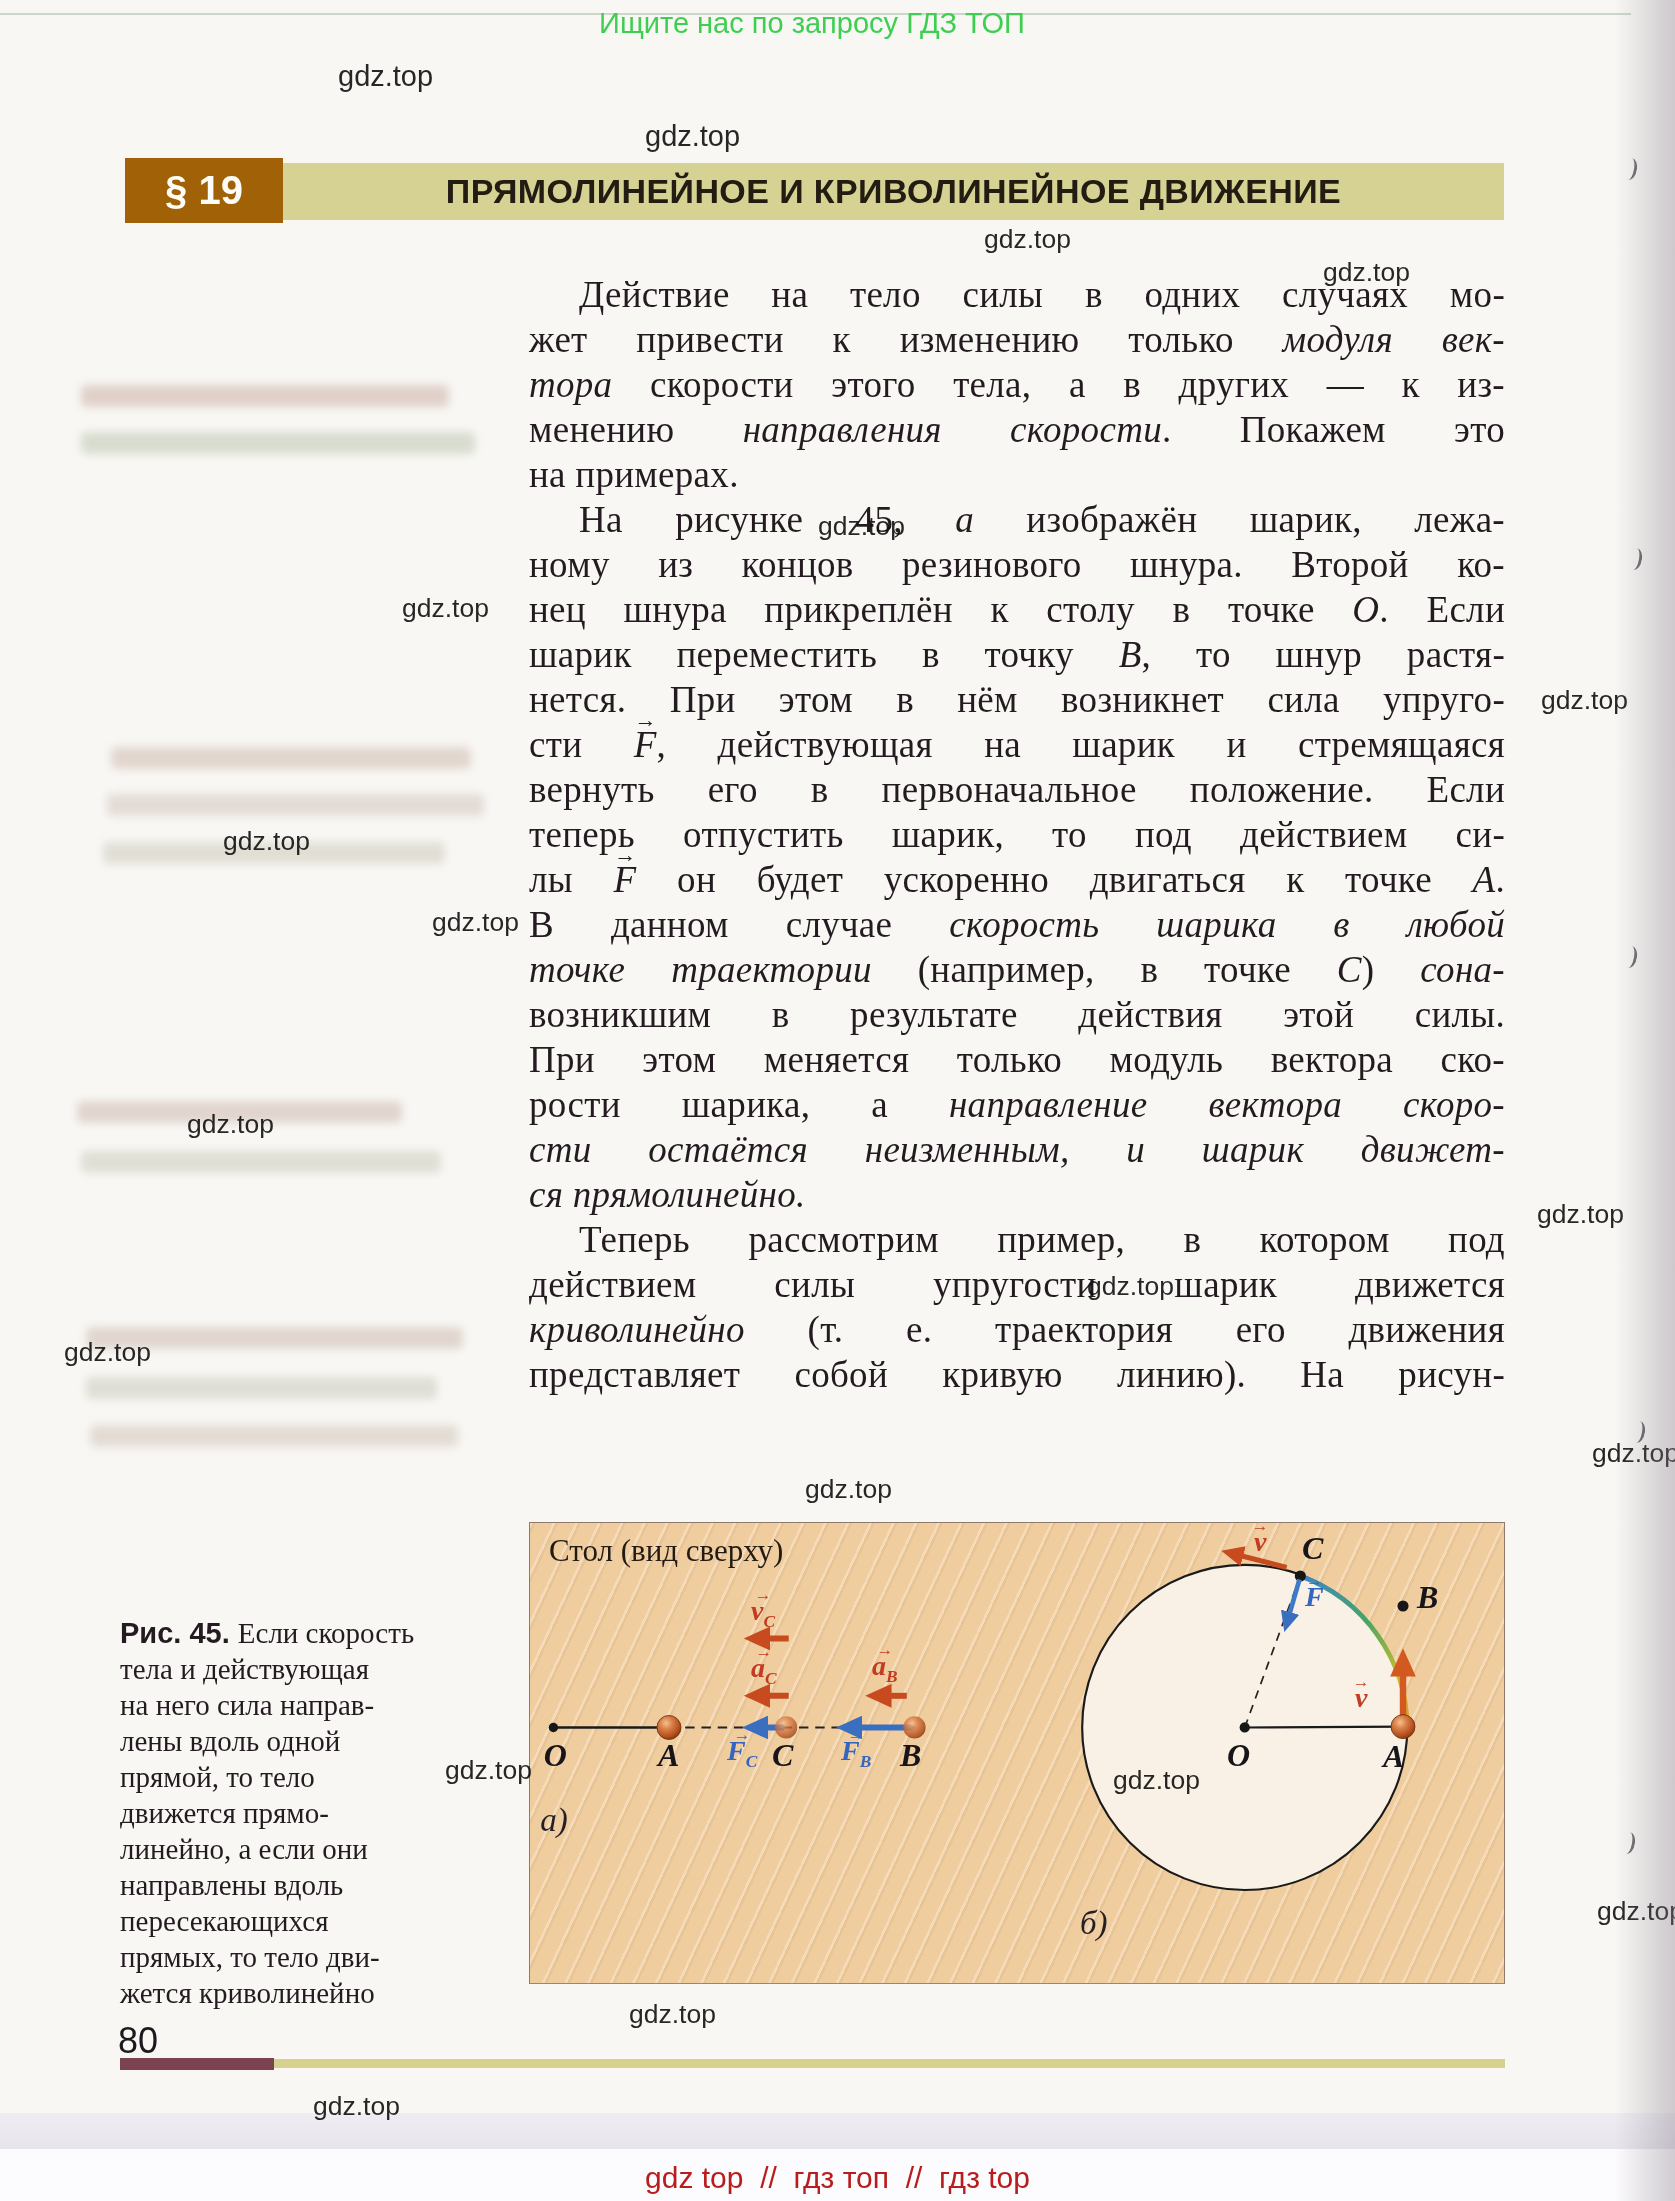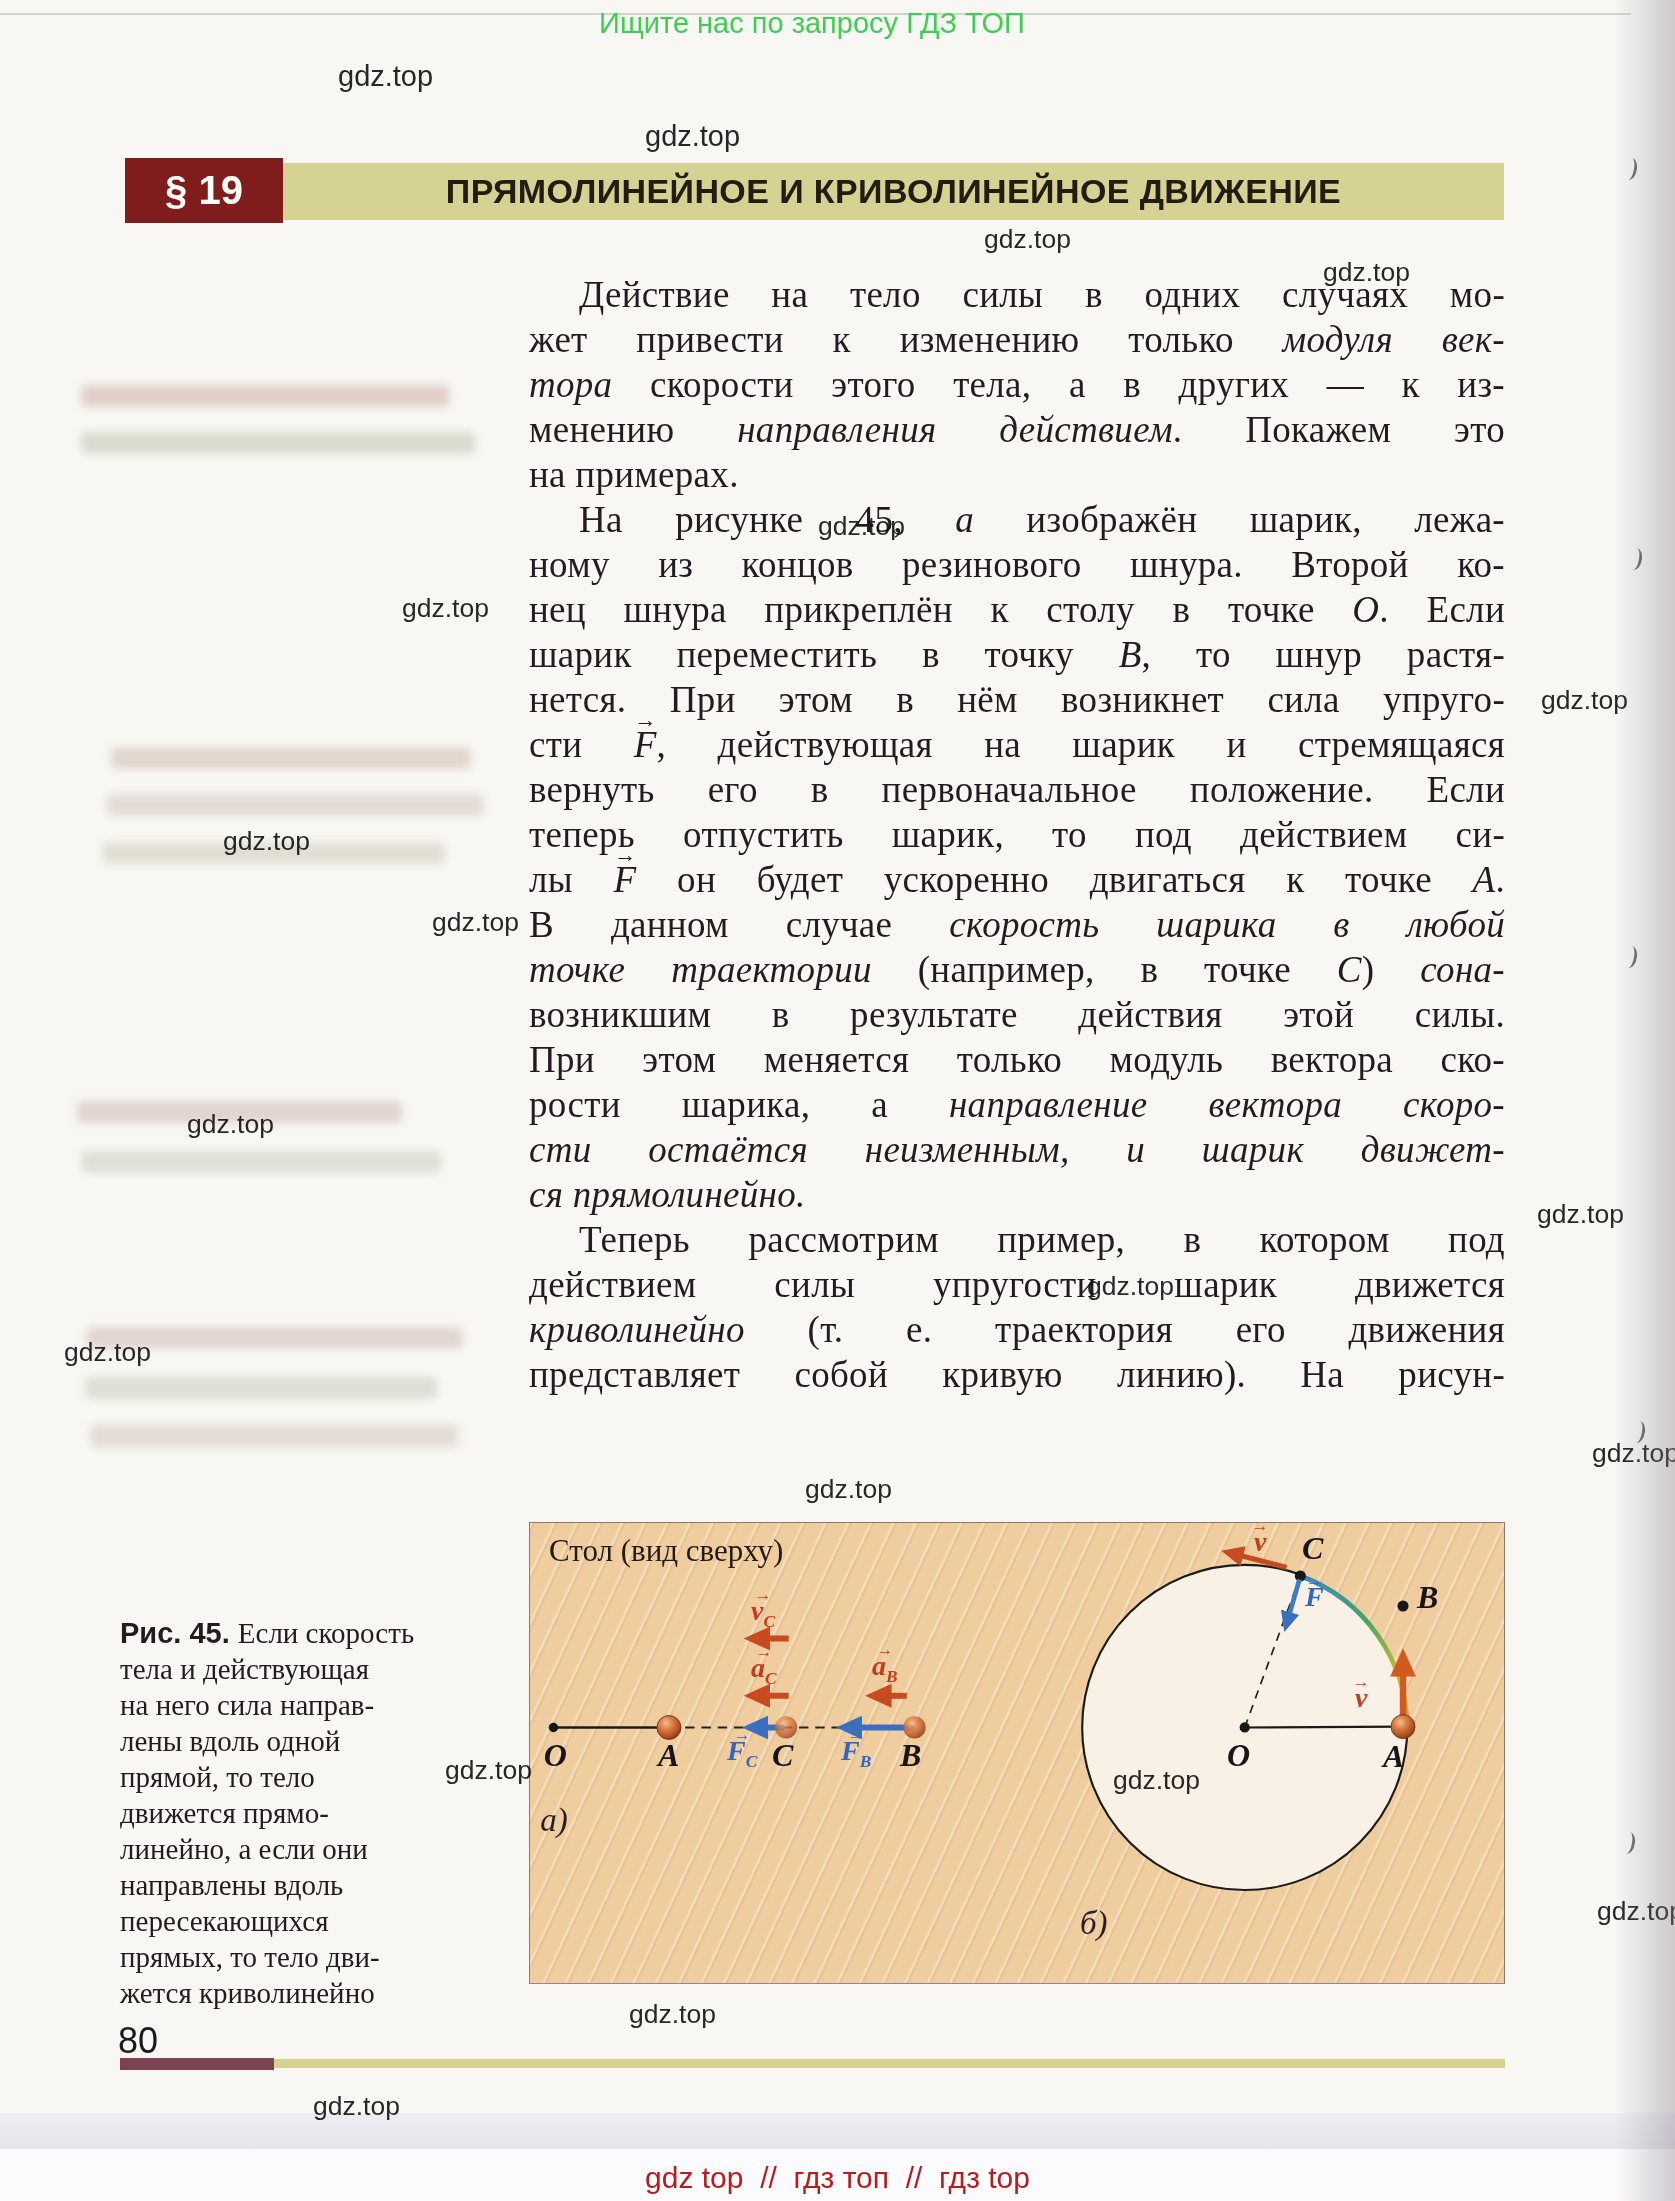--- a/index.html
+++ b/index.html
@@ -8,21 +8,21 @@
   
   .promo-top{position:absolute;left:0;right:51px;top:6.8px;text-align:center;
     font-family:"Liberation Sans",sans-serif;font-size:29px;color:#3ecf52;}
   .topline{position:absolute;left:0;top:13px;width:1631px;height:1.7px;background:rgba(150,175,150,.45);}
   .bottom-strip{position:absolute;left:0;top:2113px;width:100%;height:36px;
     background:linear-gradient(#efedf3,#e7e5eb);}
   .bottom-white{position:absolute;left:0;top:2149px;width:100%;height:53px;background:#fcfbfd;}
   .promo-bottom{position:absolute;left:0;right:0;top:2161px;text-align:center;white-space:pre;
     font-family:"Liberation Sans",sans-serif;font-size:30px;color:#b91c1c;}
   
-  .sec-box{position:absolute;left:125px;top:158px;width:158px;height:65px;background:#7f1d1d;
+  .sec-box{position:absolute;left:125px;top:158px;width:158px;height:65px;background:#a16207;
     color:#fdfdf8;display:flex;align-items:center;justify-content:center;
     font-family:"Liberation Sans",sans-serif;font-weight:bold;font-size:40px;}
   .title-band{position:absolute;left:283px;top:163px;width:1221px;height:57px;background:#d6d293;
     display:flex;align-items:center;justify-content:center;font-family:"Liberation Sans",sans-serif;
     font-weight:bold;font-size:34px;color:#221c12;letter-spacing:0.4px;}
   
   #article{position:absolute;left:529px;top:272px;width:976px;font-size:37px;letter-spacing:0.3px;}
   .pline{height:45px;line-height:45px;text-align:justify;text-align-last:justify;white-space:nowrap;overflow:visible;}
   .pline.ind{text-indent:50px;}
   .pline.last{text-align-last:left;}
@@ -80,21 +80,21 @@
   <div class="bleed" style="left:77px;top:1101px;width:325px;background:rgba(160,110,92,.7);"></div>
   <div class="bleed" style="left:81px;top:1151px;width:360px;background:rgba(130,135,100,.6);"></div>
   <div class="bleed" style="left:86px;top:1327px;width:377px;background:rgba(155,115,95,.7);"></div>
   <div class="bleed" style="left:86px;top:1377px;width:351px;background:rgba(125,130,100,.6);"></div>
   <div class="bleed" style="left:90px;top:1425px;width:368px;background:rgba(150,120,95,.6);"></div>
 
   <div id="article">
       <div class="pline ind"><span>Действие на тело силы в одних случаях мо-</span></div>
       <div class="pline"><span>жет привести к изменению только </span><span class="it">модуля век-</span></div>
       <div class="pline"><span class="it">тора</span><span> скорости этого тела, а в других — к из-</span></div>
-      <div class="pline"><span>менению </span><span class="it">направления действием</span><span>. Покажем это</span></div>
+      <div class="pline"><span>менению </span><span class="it">направления скорости</span><span>. Покажем это</span></div>
       <div class="pline last"><span>на примерах.</span></div>
       <div class="pline ind"><span>На рисунке 45, </span><span class="it">а</span><span> изображён шарик, лежа-</span></div>
       <div class="pline"><span>ному из концов резинового шнура. Второй ко-</span></div>
       <div class="pline"><span>нец шнура прикреплён к столу в точке </span><span class="it">О</span><span>. Если</span></div>
       <div class="pline"><span>шарик переместить в точку </span><span class="it">В</span><span>, то шнур растя-</span></div>
       <div class="pline"><span>нется. При этом в нём возникнет сила упруго-</span></div>
       <div class="pline"><span>сти </span><span class="vec"><span class="arr">→</span><span>F</span></span><span>, действующая на шарик и стремящаяся</span></div>
       <div class="pline"><span>вернуть его в первоначальное положение. Если</span></div>
       <div class="pline"><span>теперь отпустить шарик, то под действием си-</span></div>
       <div class="pline"><span>лы </span><span class="vec"><span class="arr">→</span><span>F</span></span><span> он будет ускоренно двигаться к точке </span><span class="it">А</span><span>.</span></div>

